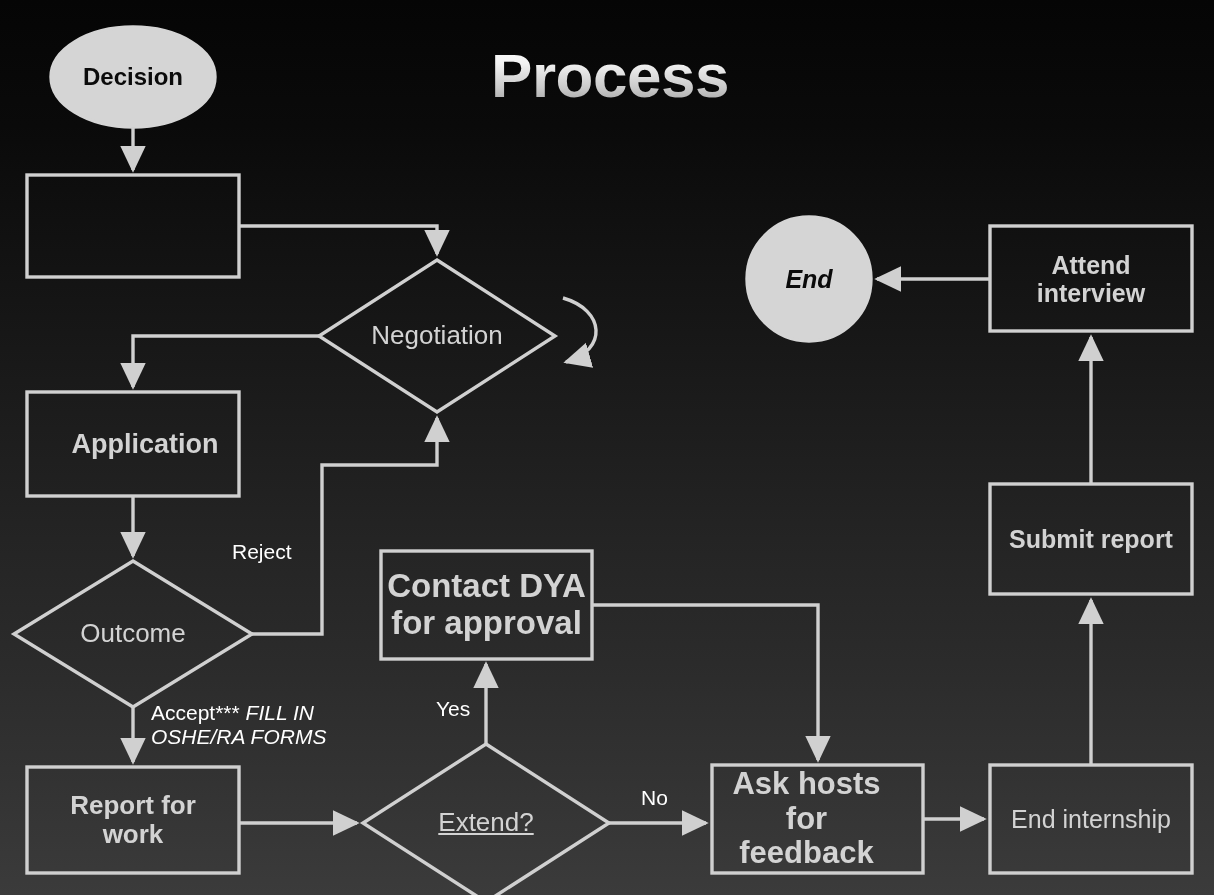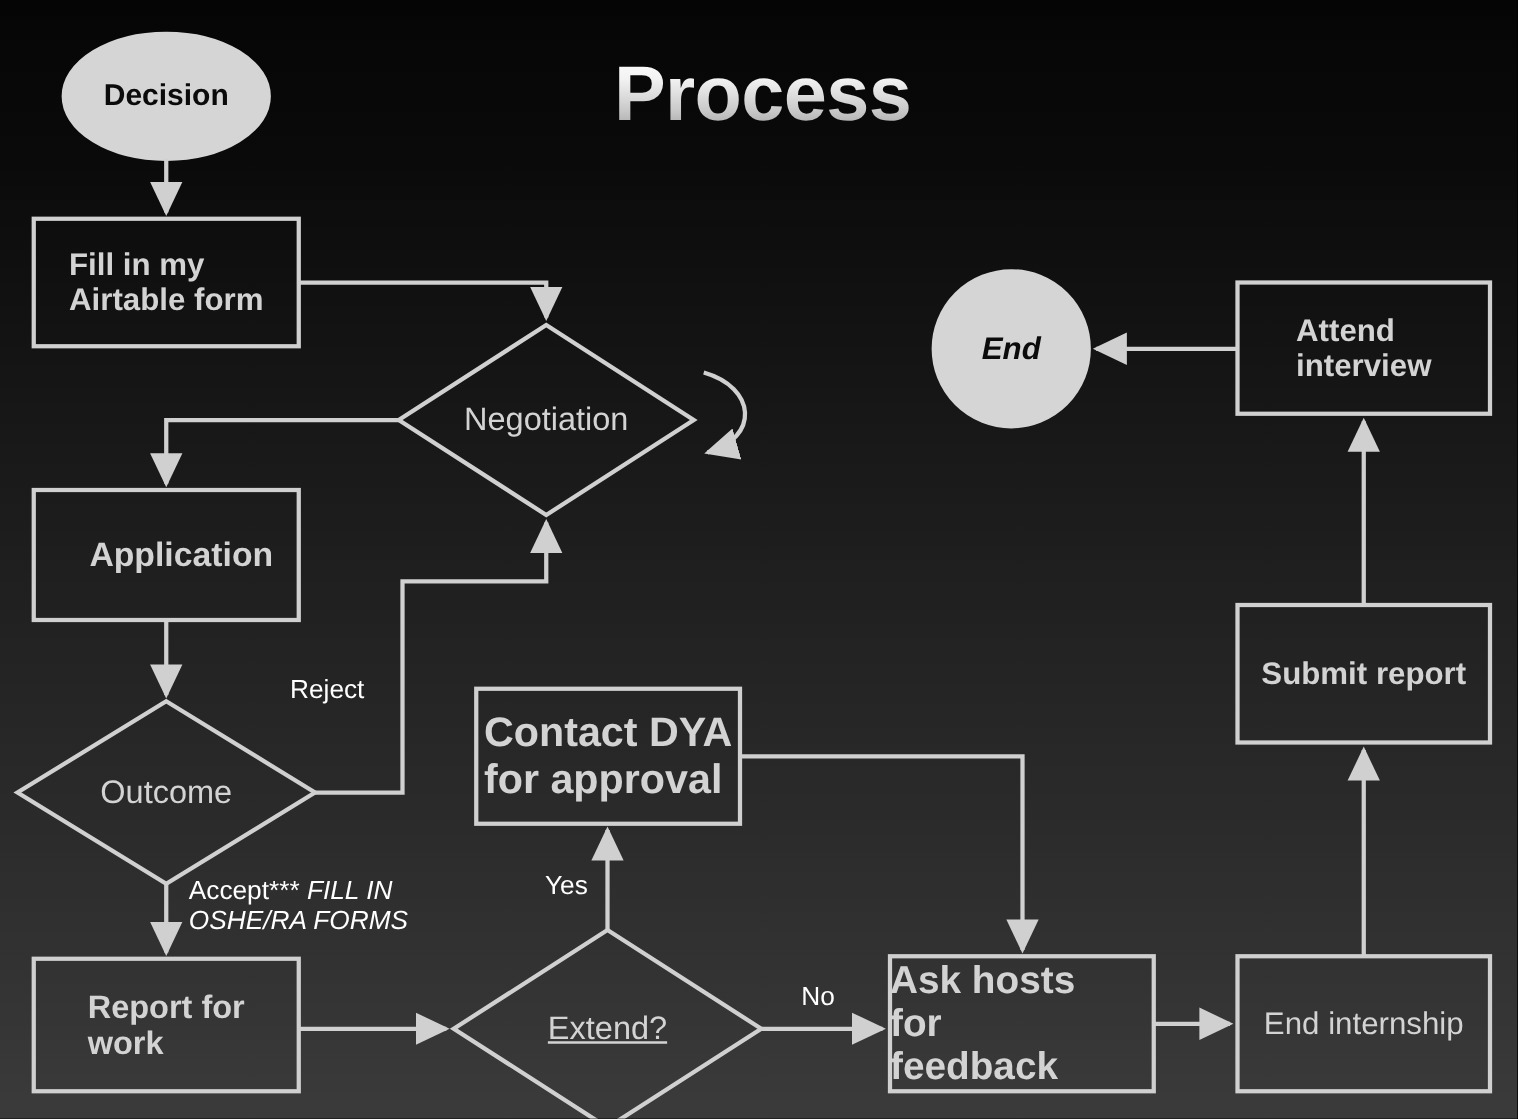--- a/index.html
+++ b/index.html
@@ -30,20 +30,21 @@
     top: 0;
     width: 1214px;
     height: 895px;
   }
   
   .node-label {
     position: absolute;
     display: flex;
     align-items: center;
     justify-content: center;
+    text-align: center;
     color: #d3d3d3;
     font-weight: bold;
     line-height: 1.12;
     pointer-events: none;
     white-space: pre-line;
   }
   .node-label.dark { color: #0b0b0b; }
   .node-label.light-weight { font-weight: 500; }
   .edge-label {
     position: absolute;
@@ -148,22 +149,20 @@
 
       <path d="M990,279 L877,279" marker-end="url(#arrow)"></path>
 
     </g>
   </svg>
 
   <div id="title">Process</div>
 
   <div class="node-label dark" style="left:51px; top:52px; width:164px; height:50px; font-size:24px;">Decision</div>
 
-  <div class="node-label" style="left:27px; top:175px; width:212px; height:102px; font-size:25px;">Fill in my
-Airtable form</div>
 
   <div class="node-label light-weight" style="left:337px; top:311px; width:200px; height:50px; font-size:26px;">Negotiation</div>
 
   <div class="node-label" style="left:27px; top:392px; width:236px; height:104px; font-size:27px;">Application</div>
 
   <div class="node-label light-weight" style="left:38px; top:609px; width:190px; height:50px; font-size:26px;">Outcome</div>
 
   <div class="node-label" style="left:27px; top:767px; width:212px; height:106px; font-size:26px;">Report for
 work</div>
 

